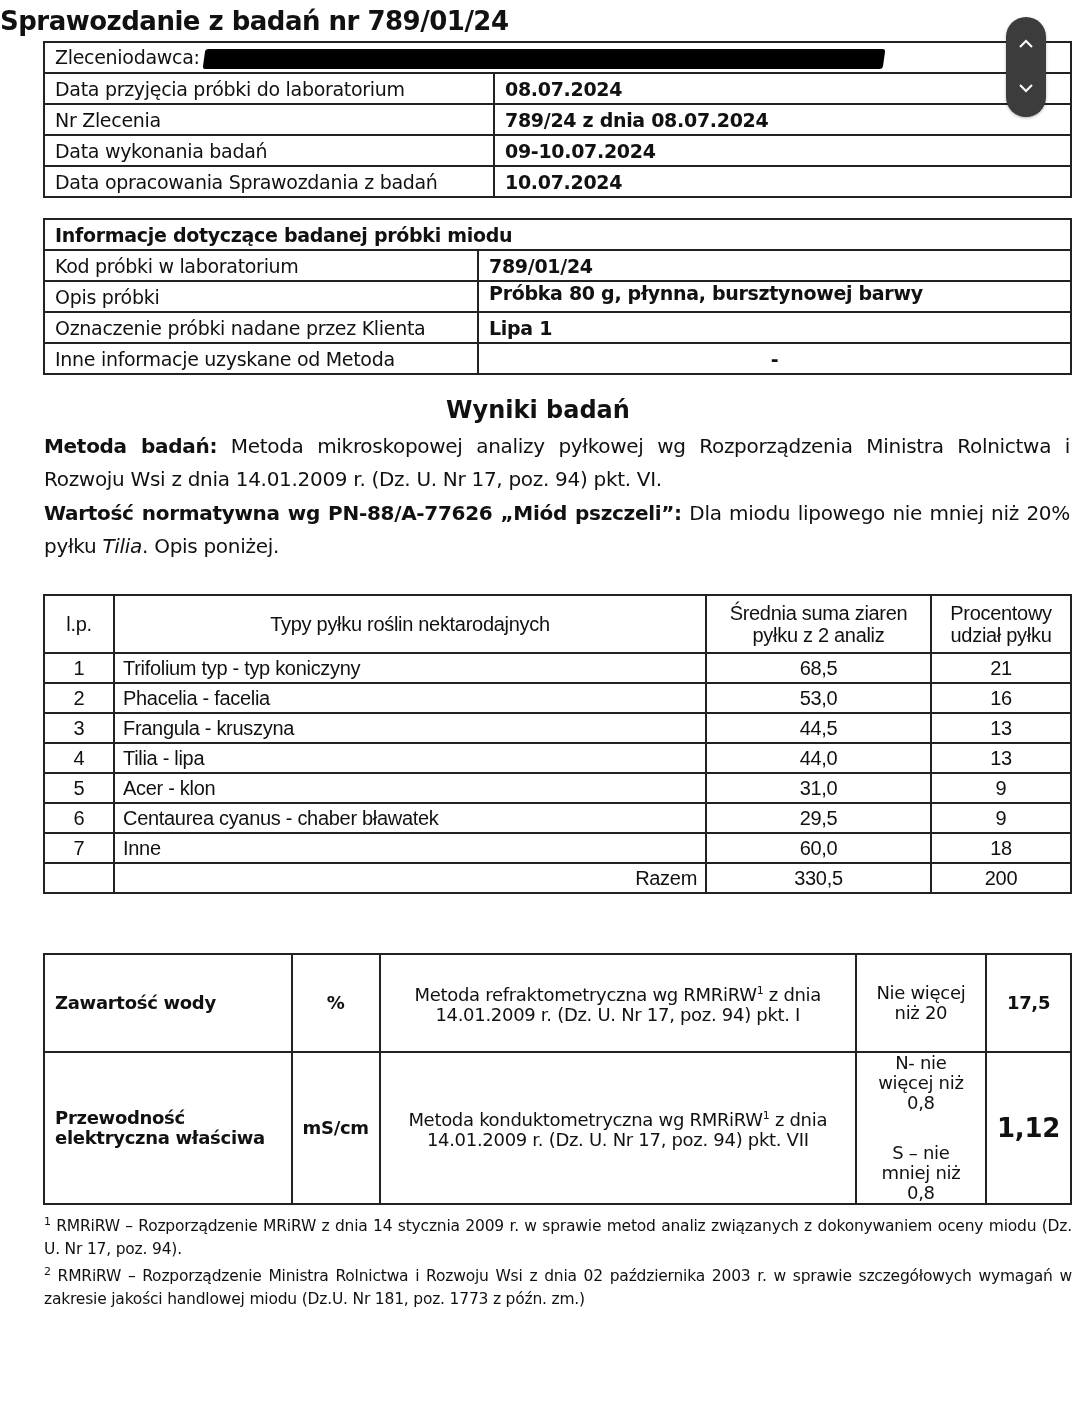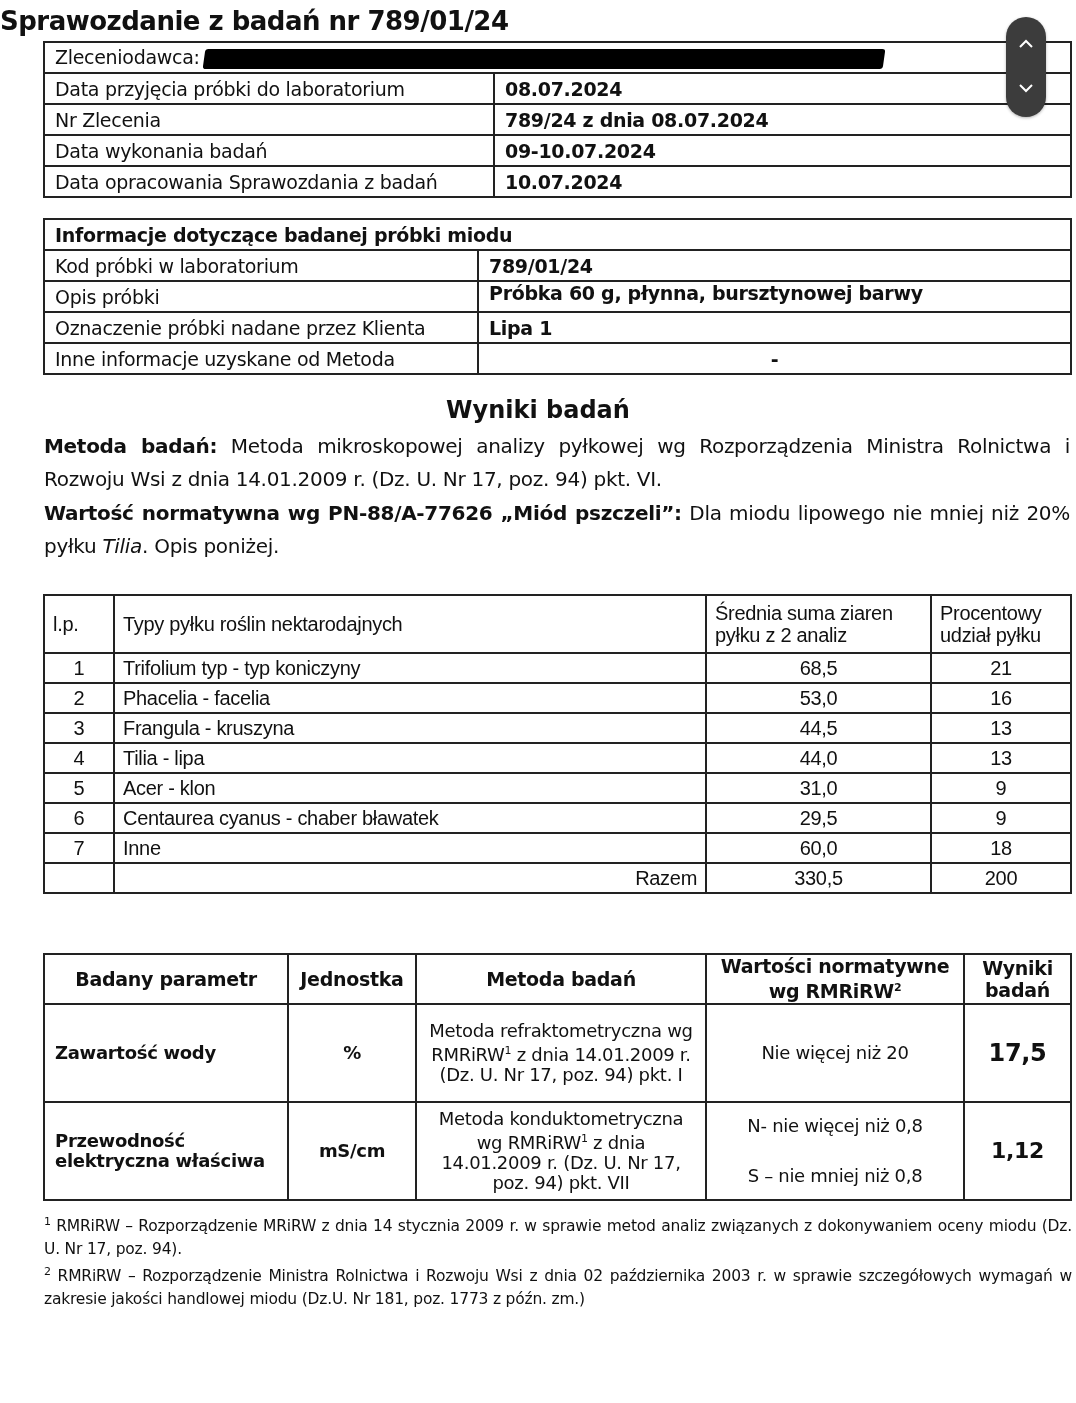--- a/index.html
+++ b/index.html
@@ -21,21 +21,21 @@
   #t2 { left:43px; top:218px; width:1029px; }
   #t2 td { height:29px; }
   .section-head { left:0; width:1076px; top:396px; text-align:center; font-size:24px; font-weight:bold;
                   font-family:"DejaVu Sans", sans-serif; }
   .para { left:44px; width:1026px; font-family:"DejaVu Sans", sans-serif; font-size:20px; line-height:33px;
           text-align:justify; letter-spacing:-0.3px; }
   .para .b { font-weight:bold; }
   
   #t3 { left:43px; top:594px; width:1029px; }
   #t3 td, #t3 th { font-family:"Liberation Sans", sans-serif; font-size:20px; height:28px; padding:0 8px; }
-  #t3 th { text-align:left; line-height:22px; height:56px; }
+  #t3 th { text-align:center; line-height:22px; height:56px; }
   #t3 .c { text-align:center; }
   #t3 .r { text-align:right; }
   
   #t4 { left:43px; top:953px; width:1029px; }
   #t4 th { text-align:center; font-weight:bold; font-size:19px; line-height:22px; height:48px; white-space:normal; }
   #t4 td { white-space:normal; font-size:18px; line-height:20px; }
   #t4 .c { text-align:center; }
   sup { font-size:11px; }
   .foot { left:44px; width:1028px; font-family:"DejaVu Sans", sans-serif; font-size:15.5px; line-height:23px;
           text-align:justify; letter-spacing:-0.2px; }
@@ -92,21 +92,21 @@
   <tbody>
       <tr>
     <td colspan="2" class="b">Informacje dotyczące badanej próbki miodu</td>
   </tr>
   <tr>
     <td style="width:412px">Kod próbki w laboratorium</td>
     <td class="b">789/01/24</td>
   </tr>
   <tr>
     <td>Opis próbki</td>
-    <td class="b" style="vertical-align:top">Próbka 60 g, płynna, bursztynowej barwy</td>
+    <td class="b" style="vertical-align:top">Próbka 80 g, płynna, bursztynowej barwy</td>
   </tr>
   <tr>
     <td>Oznaczenie próbki nadane przez Klienta</td>
     <td class="b">Lipa 1</td>
   </tr>
   <tr>
     <td>Inne informacje uzyskane od Metoda</td>
     <td class="b" style="text-align:center">-</td>
   </tr>
 </tbody>
@@ -182,45 +182,38 @@
     <td></td>
     <td class="r">Razem</td>
     <td class="c">330,5</td>
     <td class="c">200</td>
   </tr>
 </tbody>
   </table>
 
 <table id="t4">
   <tbody>
-      <tr>
-    <th style="width:222px">Badany parametr</th>
-    <th style="width:106px">Jednostka</th>
-    <th style="width:268px">Metoda badań</th>
-    <th style="width:236px"><span>Wartości normatywne wg RMRiRW</span><sup>2</sup></th>
-    <th>Wyniki badań</th>
-  </tr>
   <tr>
     <td class="b" style="height:96px">Zawartość wody</td>
     <td class="c b">%</td>
     <td class="c"><span>Metoda refraktometryczna wg RMRiRW</span><sup>1</sup><span> z dnia 14.01.2009 r. (Dz. U. Nr 17, poz. 94) pkt. I</span></td>
     <td class="c">
           <div>Nie więcej niż 20</div>
         </td>
-    <td class="c b" style="font-size:24px">17,5</td>
+    <td class="c b" style="font-size:18px">17,5</td>
   </tr>
   <tr>
     <td class="b" style="height:96px">Przewodność elektryczna właściwa</td>
     <td class="c b">mS/cm</td>
     <td class="c"><span>Metoda konduktometryczna wg RMRiRW</span><sup>1</sup><span> z dnia 14.01.2009 r. (Dz. U. Nr 17, poz. 94) pkt. VII</span></td>
     <td class="c">
       <div>N- nie więcej niż 0,8</div>
       <div style="margin-top:30px">S – nie mniej niż 0,8</div>
     </td>
-    <td class="c b" style="font-size:22px">1,12</td>
+    <td class="c b" style="font-size:26px">1,12</td>
   </tr>
 </tbody>
   </table>
 
 <div class="abs foot" style="top:1210px">
   <sup>1</sup><span> RMRiRW – Rozporządzenie MRiRW z dnia 14 stycznia 2009 r. w sprawie metod analiz związanych z dokonywaniem oceny miodu (Dz. U. Nr 17, poz. 94).</span>
 </div>
 <div class="abs foot" style="top:1260px">
   <sup>2</sup><span> RMRiRW – Rozporządzenie Ministra Rolnictwa i Rozwoju Wsi z dnia 02 października 2003 r. w sprawie szczegółowych wymagań w zakresie jakości handlowej miodu (Dz.U. Nr 181, poz. 1773 z późn. zm.)</span>
 </div>

